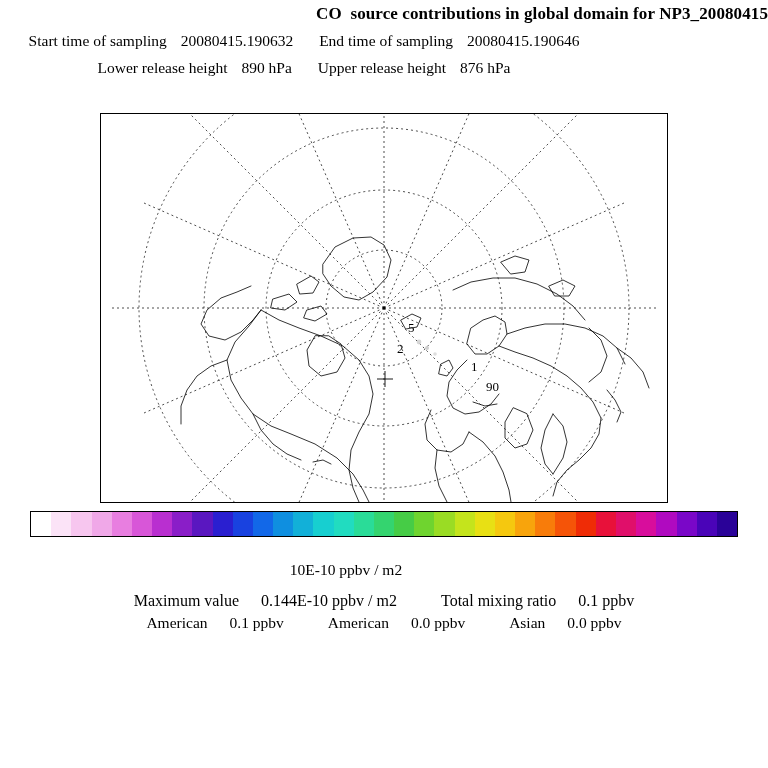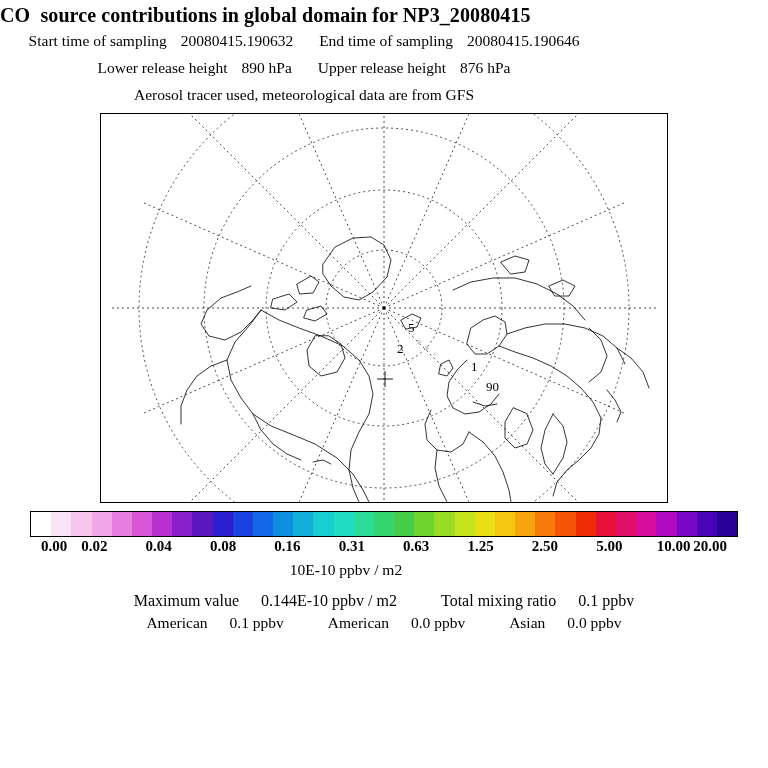--- a/index.html
+++ b/index.html
@@ -19,22 +19,22 @@
     width: 768px;
     height: 768px;
   }
 
   
   .title {
     position: absolute;
     left: 0;
     top: 4px;
     width: 768px;
-    text-align: left;
-    font-size: 20px;
+    text-align: right;
+    font-size: 17px;
     font-weight: bold;
     letter-spacing: 0.1px;
     white-space: pre;
   }
   .subline {
     position: absolute;
     width: 608px;
     text-align: center;
     font-size: 15.5px;
     white-space: pre;
@@ -121,21 +121,20 @@
 <body>
 
 <div class="page">
 
   <div class="title">CO  source contributions in global domain for NP3_20080415</div>
 
   <div class="subline l1"><span>Start time of sampling</span><span class="gap-mid"></span><span>20080415.190632</span><span class="gap-wide"></span><span>End time of sampling</span><span class="gap-mid"></span><span>20080415.190646</span></div>
 
   <div class="subline l2"><span>Lower release height</span><span class="gap-mid"></span><span>890 hPa</span><span class="gap-wide"></span><span>Upper release height</span><span class="gap-mid"></span><span>876 hPa</span></div>
 
-  <div class="subline l3">Aerosol tracer used, meteorological data are from GFS</div>
 
   <div class="map-frame">
     <svg width="566" height="388" viewBox="0 0 566 388">
       <defs>
         <clipPath id="frameclip">
           <rect x="0" y="0" width="566" height="388"></rect>
         </clipPath>
       </defs>
 
       <g clip-path="url(#frameclip)">
@@ -272,34 +271,20 @@
       <div class="swatch" style="background: rgb(245, 84, 8);"></div>
       <div class="swatch" style="background: rgb(239, 44, 6);"></div>
       <div class="swatch" style="background: rgb(232, 17, 58);"></div>
       <div class="swatch" style="background: rgb(224, 15, 106);"></div>
       <div class="swatch" style="background: rgb(216, 13, 156);"></div>
       <div class="swatch" style="background: rgb(176, 10, 192);"></div>
       <div class="swatch" style="background: rgb(122, 7, 200);"></div>
       <div class="swatch" style="background: rgb(74, 4, 184);"></div>
       <div class="swatch" style="background: rgb(42, 2, 152);"></div>
     </div>
-  <div class="cbar-ticks">
-      <span style="left: 54px;">0.00</span>
-      <span style="left: 94.3636px;">0.02</span>
-      <span style="left: 158.727px;">0.04</span>
-      <span style="left: 223.091px;">0.08</span>
-      <span style="left: 287.455px;">0.16</span>
-      <span style="left: 351.818px;">0.31</span>
-      <span style="left: 416.182px;">0.63</span>
-      <span style="left: 480.545px;">1.25</span>
-      <span style="left: 544.909px;">2.50</span>
-      <span style="left: 609.273px;">5.00</span>
-      <span style="left: 673.636px;">10.00</span>
-      <span style="left: 710px;">20.00</span>
-    </div>
   <div class="cbar-unit">10E-10 ppbv / m2</div>
 
   <div class="stats">
     <div class="row max"><span>Maximum value</span><span class="sp"></span><span>0.144E-10 ppbv / m2</span><span class="sp"></span><span class="sp"></span><span>Total mixing ratio</span><span class="sp"></span><span>0.1 ppbv</span></div>
 
     <div class="row"><span>American</span><span class="sp"></span><span>0.1 ppbv</span><span class="sp"></span><span class="sp"></span><span>American</span><span class="sp"></span><span>0.0 ppbv</span><span class="sp"></span><span class="sp"></span><span>Asian</span><span class="sp"></span><span>0.0 ppbv</span></div>
 
   </div>
 
 </div>

